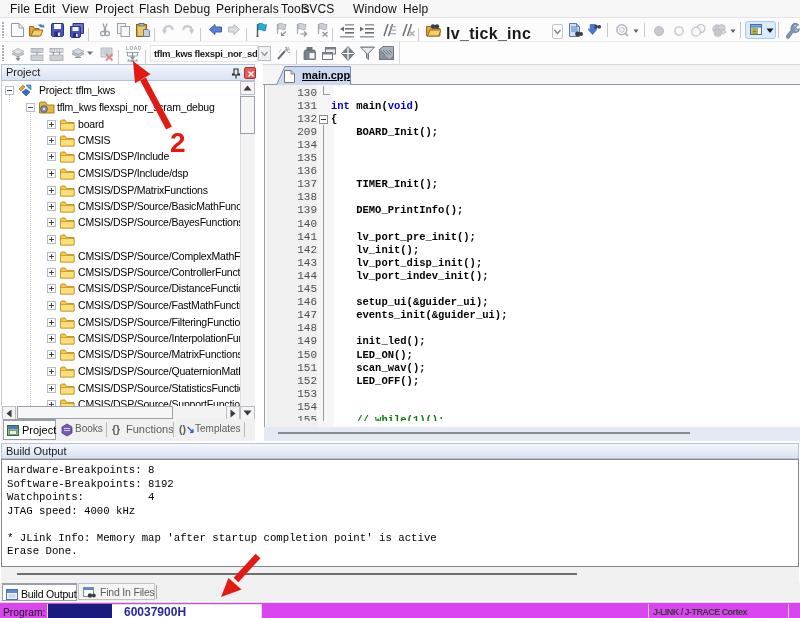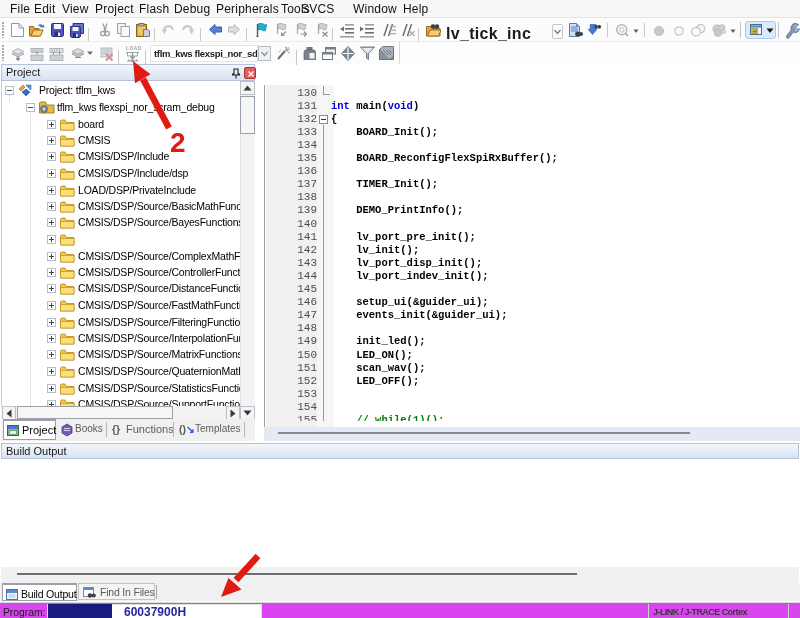--- a/index.html
+++ b/index.html
@@ -435,21 +435,21 @@
           <path d="M0.5 4.5 L14 4.5 L14 11 L0.5 11 Z" fill="#fcde7a" stroke="#b8860b" stroke-width="0.6"></path>
         </svg>
       <div style="position:absolute;left:76px;top:85px;height:15px;line-height:15px;white-space:nowrap">CMSIS/DSP/Include/dsp</div>
       <div style="position:absolute;left:45px;top:105px;width:9px;height:9px;border:1px solid #b2bdd1;background:#fff"></div>
         <div style="position:absolute;left:47px;top:109px;width:5px;height:1px;background:#444"></div>
         <div style="position:absolute;left:49px;top:107px;width:1px;height:5px;background:#444"></div>
       <svg style="position:absolute;left:58px;top:104px" width="15" height="12" viewBox="0 0 15 12">
           <path d="M0.5 2 L0.5 11 L14 11 L14 3.5 L6.5 3.5 L5 1 L1.5 1 Z" fill="#f6c64d" stroke="#b8860b" stroke-width="0.8"></path>
           <path d="M0.5 4.5 L14 4.5 L14 11 L0.5 11 Z" fill="#fcde7a" stroke="#b8860b" stroke-width="0.6"></path>
         </svg>
-      <div style="position:absolute;left:76px;top:102px;height:15px;line-height:15px;white-space:nowrap">LOAD/DSP/PrivateInclude</div>
+      <div style="position:absolute;left:76px;top:102px;height:15px;line-height:15px;white-space:nowrap">CMSIS/DSP/MatrixFunctions</div>
       <div style="position:absolute;left:45px;top:121px;width:9px;height:9px;border:1px solid #b2bdd1;background:#fff"></div>
         <div style="position:absolute;left:47px;top:125px;width:5px;height:1px;background:#444"></div>
         <div style="position:absolute;left:49px;top:123px;width:1px;height:5px;background:#444"></div>
       <svg style="position:absolute;left:58px;top:120px" width="15" height="12" viewBox="0 0 15 12">
           <path d="M0.5 2 L0.5 11 L14 11 L14 3.5 L6.5 3.5 L5 1 L1.5 1 Z" fill="#f6c64d" stroke="#b8860b" stroke-width="0.8"></path>
           <path d="M0.5 4.5 L14 4.5 L14 11 L0.5 11 Z" fill="#fcde7a" stroke="#b8860b" stroke-width="0.6"></path>
         </svg>
       <div style="position:absolute;left:76px;top:118px;height:15px;line-height:15px;white-space:nowrap">CMSIS/DSP/Source/BasicMathFunction</div>
       <div style="position:absolute;left:45px;top:137px;width:9px;height:9px;border:1px solid #b2bdd1;background:#fff"></div>
         <div style="position:absolute;left:47px;top:141px;width:5px;height:1px;background:#444"></div>
@@ -543,33 +543,42 @@
         <div style="position:absolute;left:49px;top:321px;width:1px;height:5px;background:#444"></div>
       <svg style="position:absolute;left:58px;top:318px" width="15" height="12" viewBox="0 0 15 12">
           <path d="M0.5 2 L0.5 11 L14 11 L14 3.5 L6.5 3.5 L5 1 L1.5 1 Z" fill="#f6c64d" stroke="#b8860b" stroke-width="0.8"></path>
           <path d="M0.5 4.5 L14 4.5 L14 11 L0.5 11 Z" fill="#fcde7a" stroke="#b8860b" stroke-width="0.6"></path>
         </svg>
       <div style="position:absolute;left:76px;top:316px;height:15px;line-height:15px;white-space:nowrap">CMSIS/DSP/Source/SupportFunctions</div>
     </div>
   </div>
 
   <div id="edit" class="abs">
+    <div id="edtabs">
+      <svg style="position:absolute;left:8px;top:1px" width="82" height="20" viewBox="0 0 82 20">
+        <path d="M14 0.5 L79.5 0.5 L79.5 20 L5 20 Z" fill="#ccd9f0" stroke="#7c8db2" stroke-width="1"></path>
+      </svg>
+      <svg style="position:absolute;left:21px;top:5px" width="11" height="13" viewBox="0 0 11 13">
+        <path d="M0.5 0.5 L7 0.5 L10.5 4 L10.5 12.5 L0.5 12.5 Z" fill="#fff" stroke="#7a7a7a" stroke-width="1"></path>
+        <path d="M7 0.5 L7 4 L10.5 4" fill="none" stroke="#7a7a7a" stroke-width="1"></path>
+      </svg>
+      <span style="position:absolute;left:39px;top:4px;font-size:11px;font-weight:bold;text-decoration:underline;color:#000">main.cpp</span>
+    </div>
     <div id="edcontent">
       <div id="gutter"></div>
       <div id="fold"></div>
       <div class="ln" style="left:6px;top:1.5px">130</div>
       <div class="ln" style="left:6px;top:14.6px">131</div>
       <div class="cl" style="left:66px;top:14.6px"><span class="kw">int</span><span>&nbsp;main(</span><span class="kw">void</span><span>)</span></div>
       <div class="ln" style="left:6px;top:27.7px">132</div>
       <div class="cl" style="left:66px;top:27.7px"><span>{</span></div>
-      <div class="ln" style="left:6px;top:40.8px">133</div>
+      <div class="ln" style="left:6px;top:40.8px">209</div>
       <div class="cl" style="left:66px;top:40.8px"><span>&nbsp;&nbsp;&nbsp;&nbsp;BOARD_Init();</span></div>
       <div class="ln" style="left:6px;top:53.9px">134</div>
       <div class="ln" style="left:6px;top:67.0px">135</div>
-      <div class="cl" style="left:66px;top:67.0px"><span>&nbsp;&nbsp;&nbsp;&nbsp;BOARD_ReconfigFlexSpiRxBuffer();</span></div>
       <div class="ln" style="left:6px;top:80.1px">136</div>
       <div class="ln" style="left:6px;top:93.2px">137</div>
       <div class="cl" style="left:66px;top:93.2px"><span>&nbsp;&nbsp;&nbsp;&nbsp;TIMER_Init();</span></div>
       <div class="ln" style="left:6px;top:106.3px">138</div>
       <div class="ln" style="left:6px;top:119.4px">139</div>
       <div class="cl" style="left:66px;top:119.4px"><span>&nbsp;&nbsp;&nbsp;&nbsp;DEMO_PrintInfo();</span></div>
       <div class="ln" style="left:6px;top:132.5px">140</div>
       <div class="ln" style="left:6px;top:145.6px">141</div>
       <div class="cl" style="left:66px;top:145.6px"><span>&nbsp;&nbsp;&nbsp;&nbsp;lv_port_pre_init();</span></div>
       <div class="ln" style="left:6px;top:158.7px">142</div>
@@ -607,20 +616,27 @@
     </div>
     <div id="edhsb">
         <div style="position:absolute;left:14px;top:5px;width:412px;height:2px;background:#8a8a8a"></div>
       </div>
   </div>
 
   <div id="bo" class="abs">
     <div id="bohead" class="phead">
         <span style="position:absolute;left:4px;top:1px">Build Output</span>
       </div>
+    <div id="botext">Hardware-Breakpoints: 8
+Software-Breakpoints: 8192
+Watchpoints:          4
+JTAG speed: 4000 kHz
+
+* JLink Info: Memory map 'after startup completion point' is active
+Erase Done.</div>
     <div id="bohsb">
         <div style="position:absolute;left:16px;top:5.5px;width:560px;height:2px;background:#6e6e6e"></div>
       </div>
 
     <div class="tabbar" style="position:absolute;left:0;top:142px;width:800px;height:18px;background:#f0f0f0">
       <div class="tab-active" style="left:2px;top:0;width:75px;height:18px">
         <svg style="position:absolute;left:3px;top:4px" width="12" height="11" viewBox="0 0 12 11">
           <rect x="0.5" y="0.5" width="11" height="10" fill="#f2f6fa" stroke="#4a72b0"></rect>
           <rect x="1" y="1" width="10" height="3" fill="#5a8ad0"></rect>
           <path d="M2.5 6 L9.5 6 M2.5 8 L9.5 8" stroke="#9ab2d0" stroke-width="0.8"></path>

